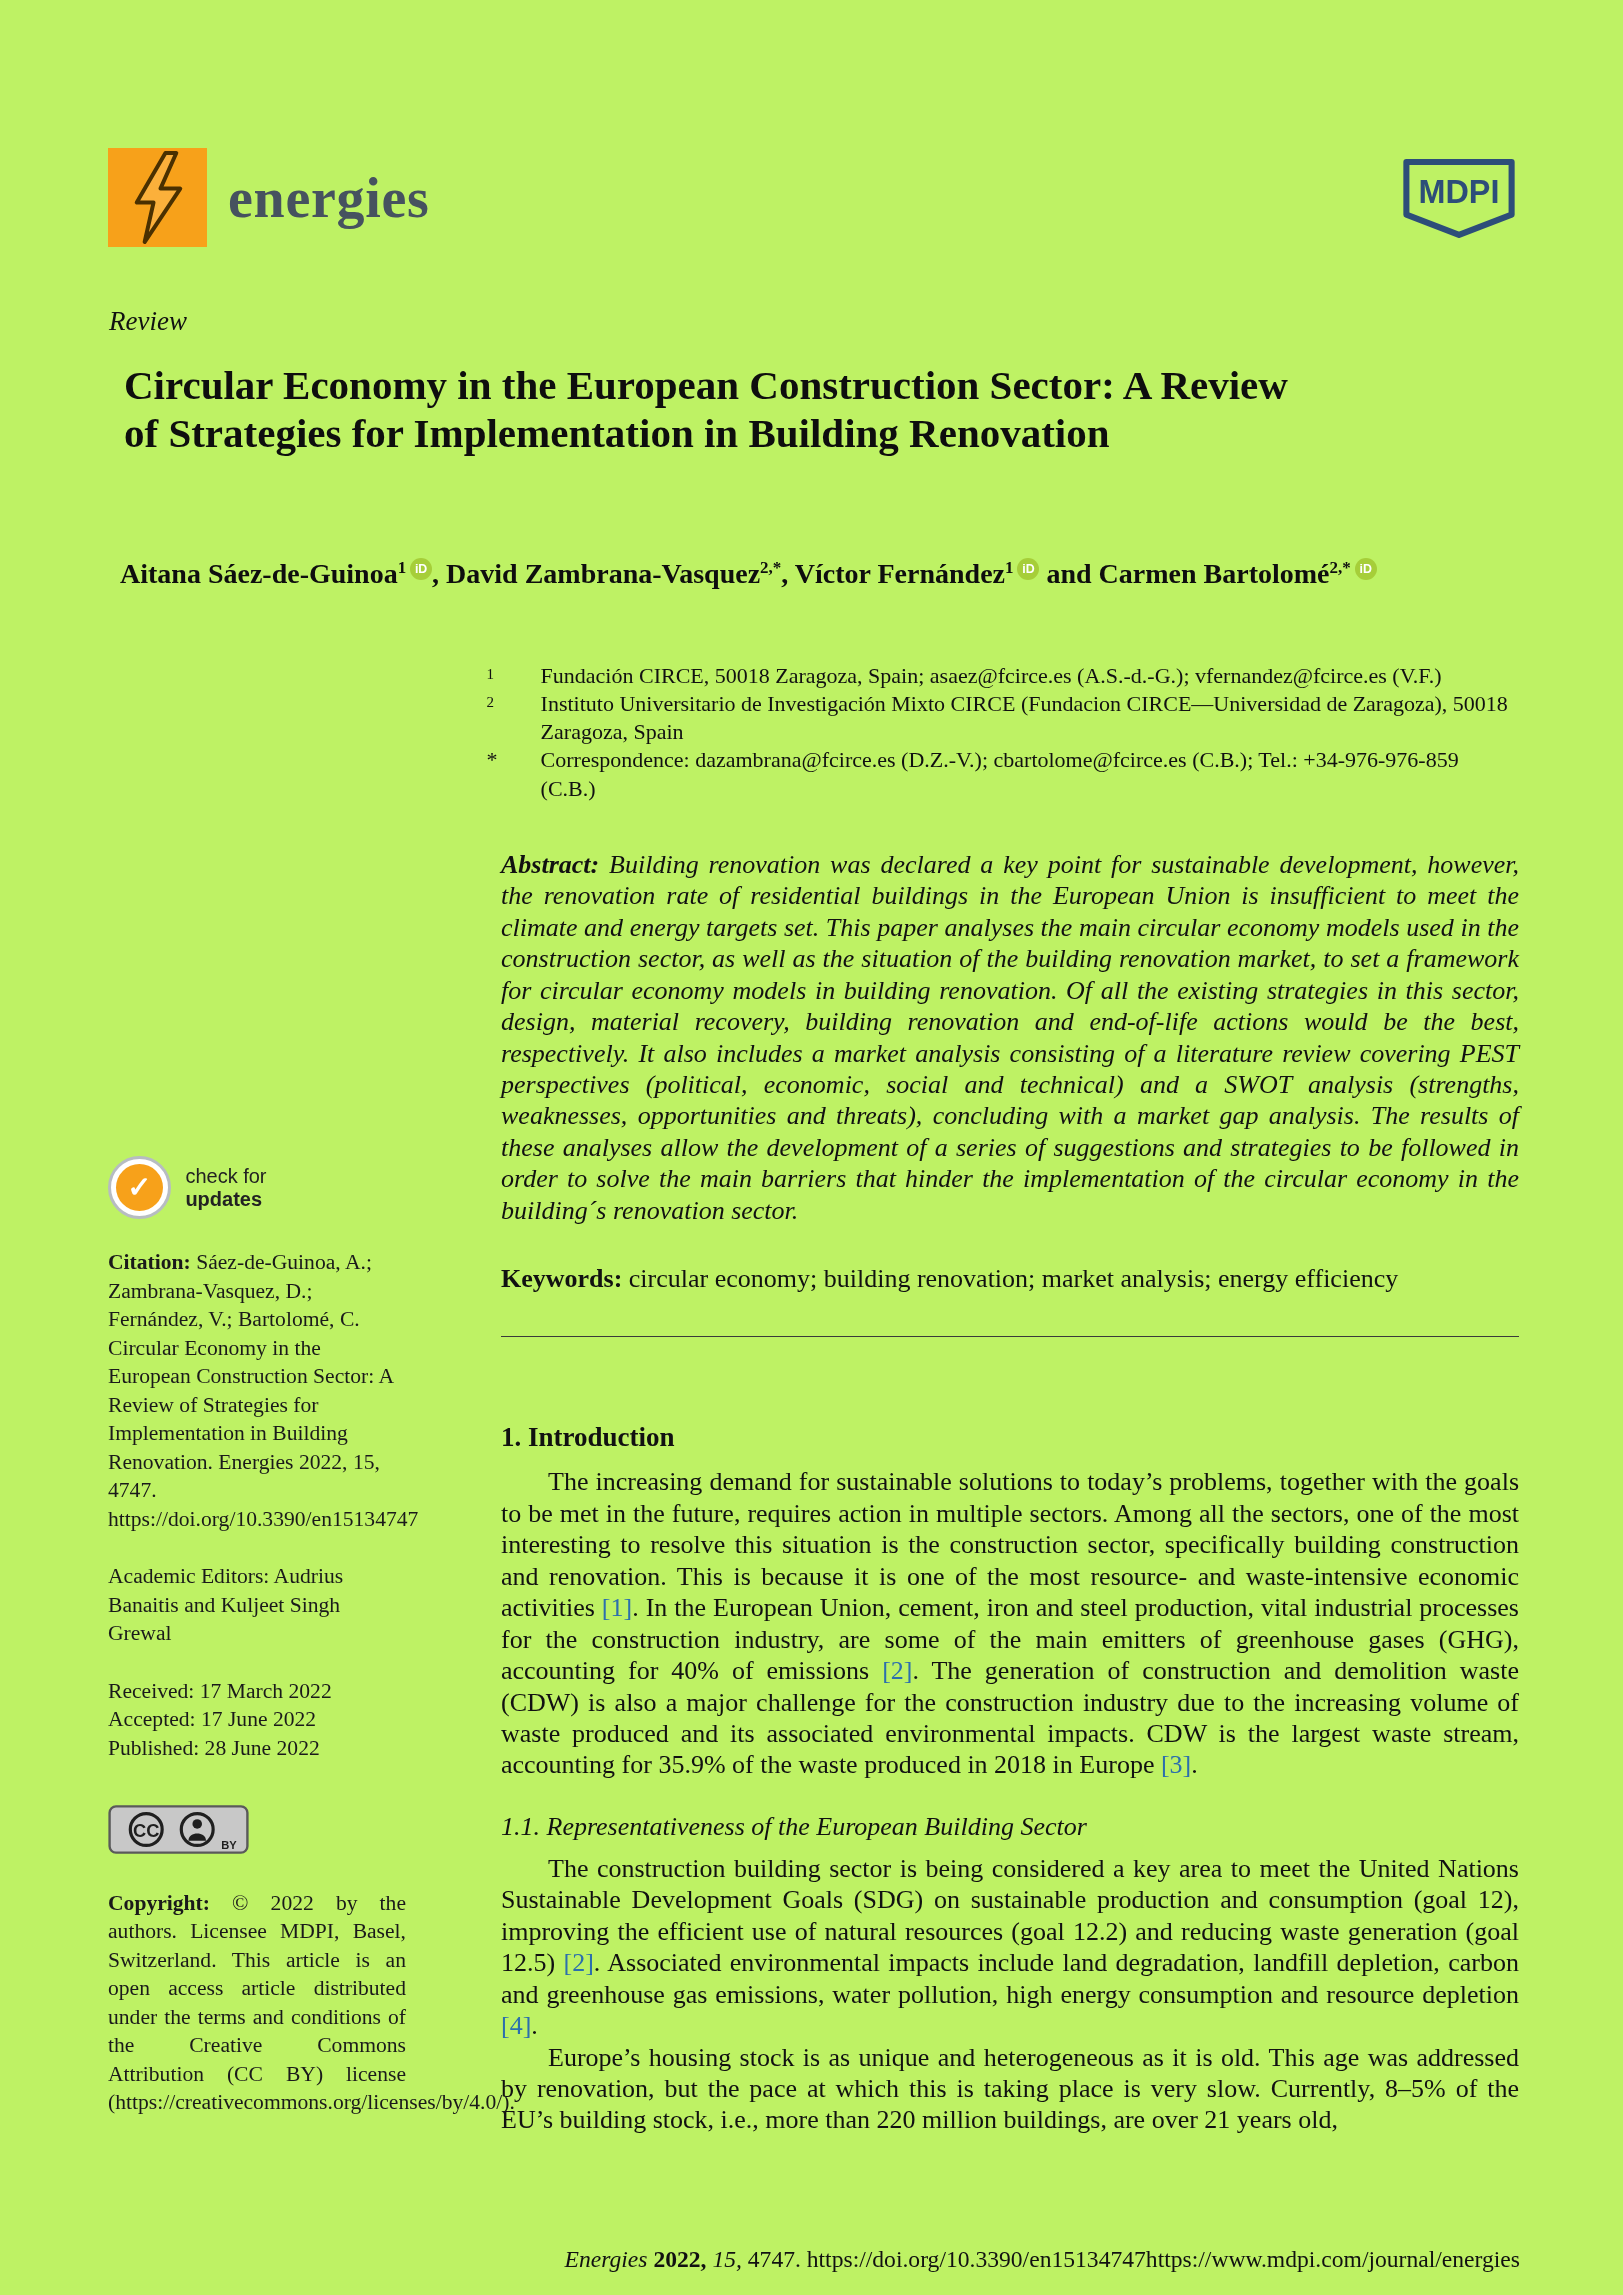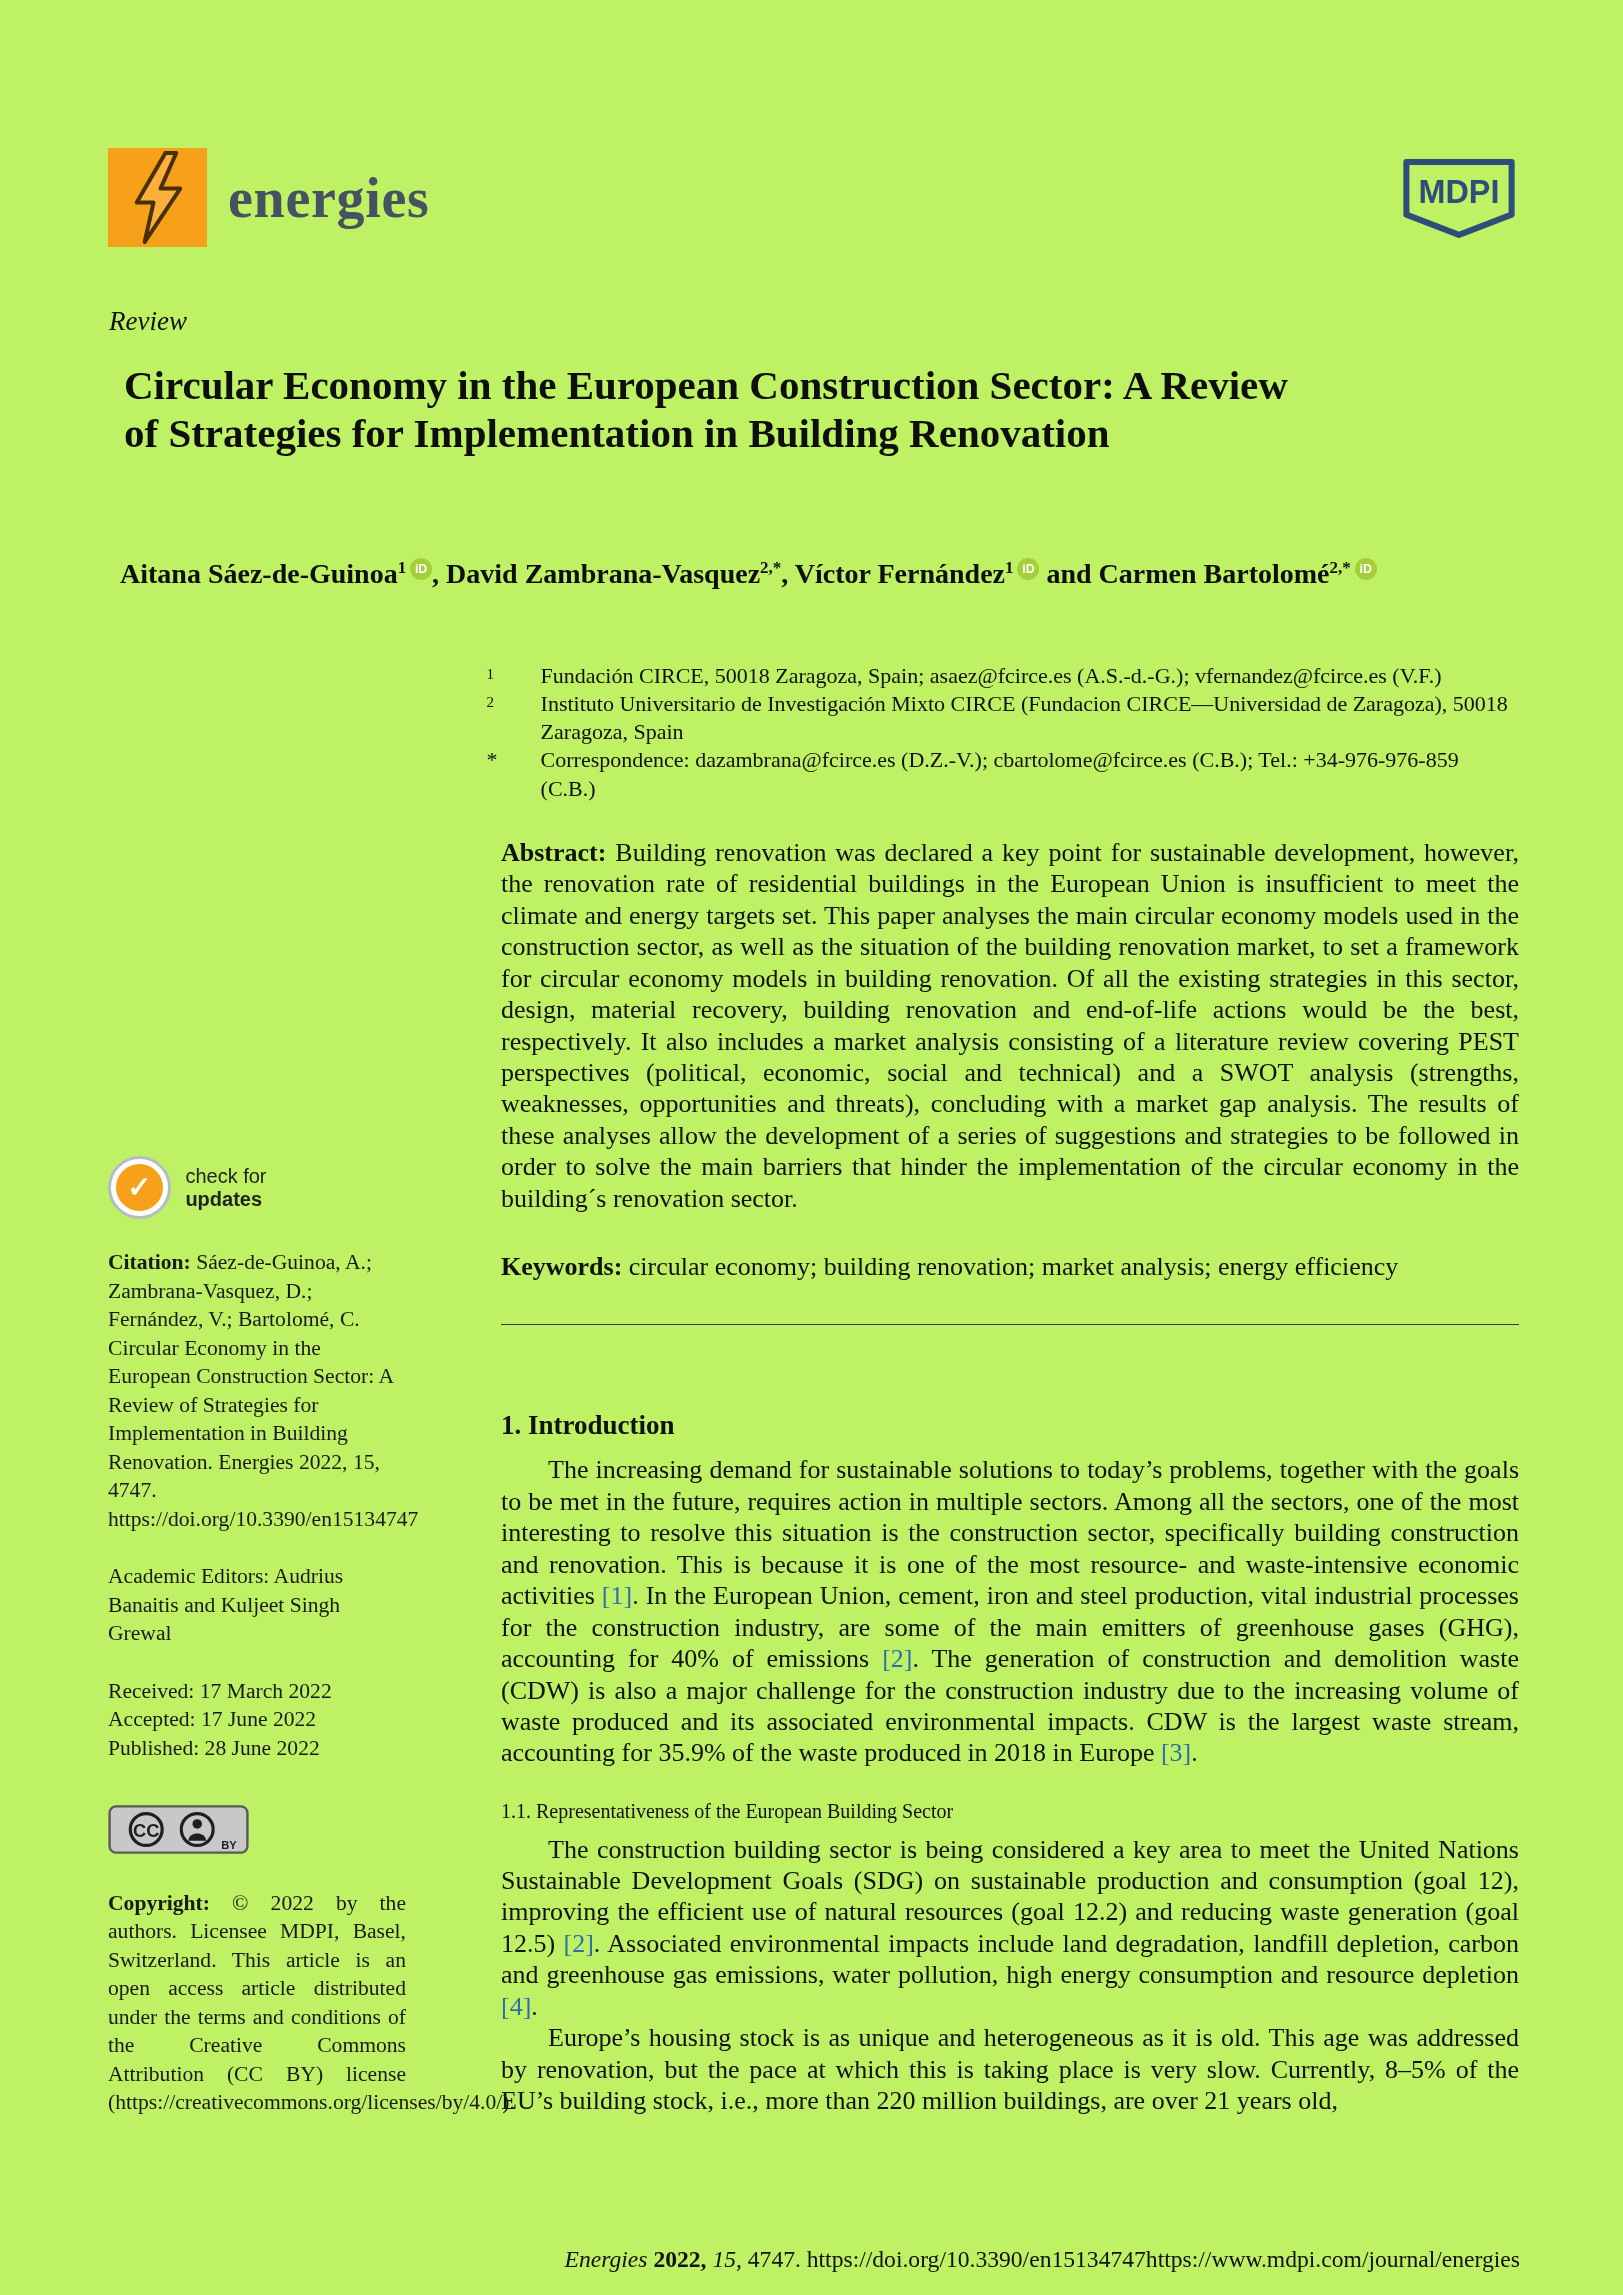--- a/index.html
+++ b/index.html
@@ -32,25 +32,25 @@
     font-size:12.4px; font-weight:bold; text-align:center; line-height:22px;
     vertical-align:super; margin-left:3.9px;
   }
 
   
   .main-col { position:absolute; left:501px; top:662px; width:1018px; font-size:26px; line-height:1.21; }
   .affil-row { display:flex; margin-left:-14.4px; font-size:22px; line-height:1.28; }
   .affil-marker { width:54px; flex:none; font-size:15px; padding-top:2.6px; }
   .affil-marker.star { font-size:22px; padding-top:0; }
   .affil-text { flex:1; }
-  .abstract-p { margin:34px 0 0 0; text-align:justify; }
+  .abstract-p { margin:46px 0 0 0; text-align:justify;font-style:italic; }
   .keywords-p { margin:37px 0 0 0; }
   .col-rule { margin-top:41px; border-top:1.3px solid #3a3a3a; width:100%; height:0; }
   .sec-h { margin:84px 0 13px 0; font-size:27px; font-weight:bold; }
-  .subsec-h { margin:30px 0 10.5px 0; font-size:20px; font-weight:normal; }
+  .subsec-h { margin:30px 0 10.5px 0; font-size:26px; font-style:italic; font-weight:normal; }
   .body-p { margin:0; text-align:justify; text-indent:47px; }
   .ref { color:#2c6fad; }
 
   
   .sidebar { position:absolute; left:108px; top:1156px; width:298px; font-size:21.6px; line-height:1.32; color:#1a1a1a; }
   .badge { display:flex; align-items:center; cursor:pointer; }
   .cm-outer { width:63px; height:63px; border-radius:50%; border:3.3px solid #b7bcc2; box-sizing:border-box;
     display:flex; align-items:center; justify-content:center; background:#fff; flex:none; }
   .cm-inner { width:47px; height:47px; border-radius:50%; background:#f7a11a; color:#fff;
     display:flex; align-items:center; justify-content:center; font-size:29px;

